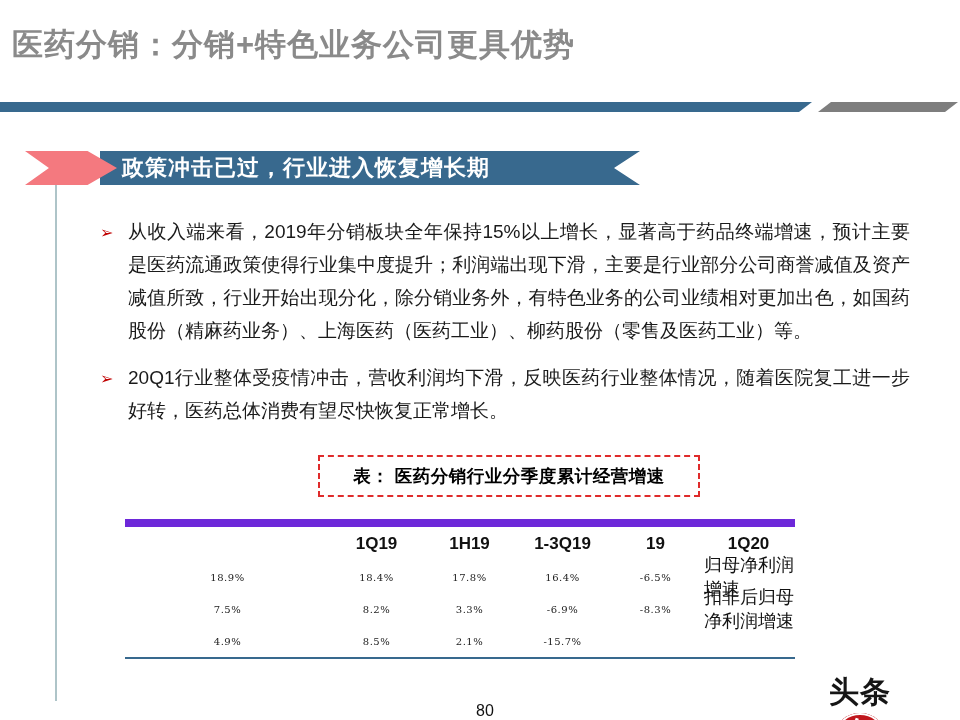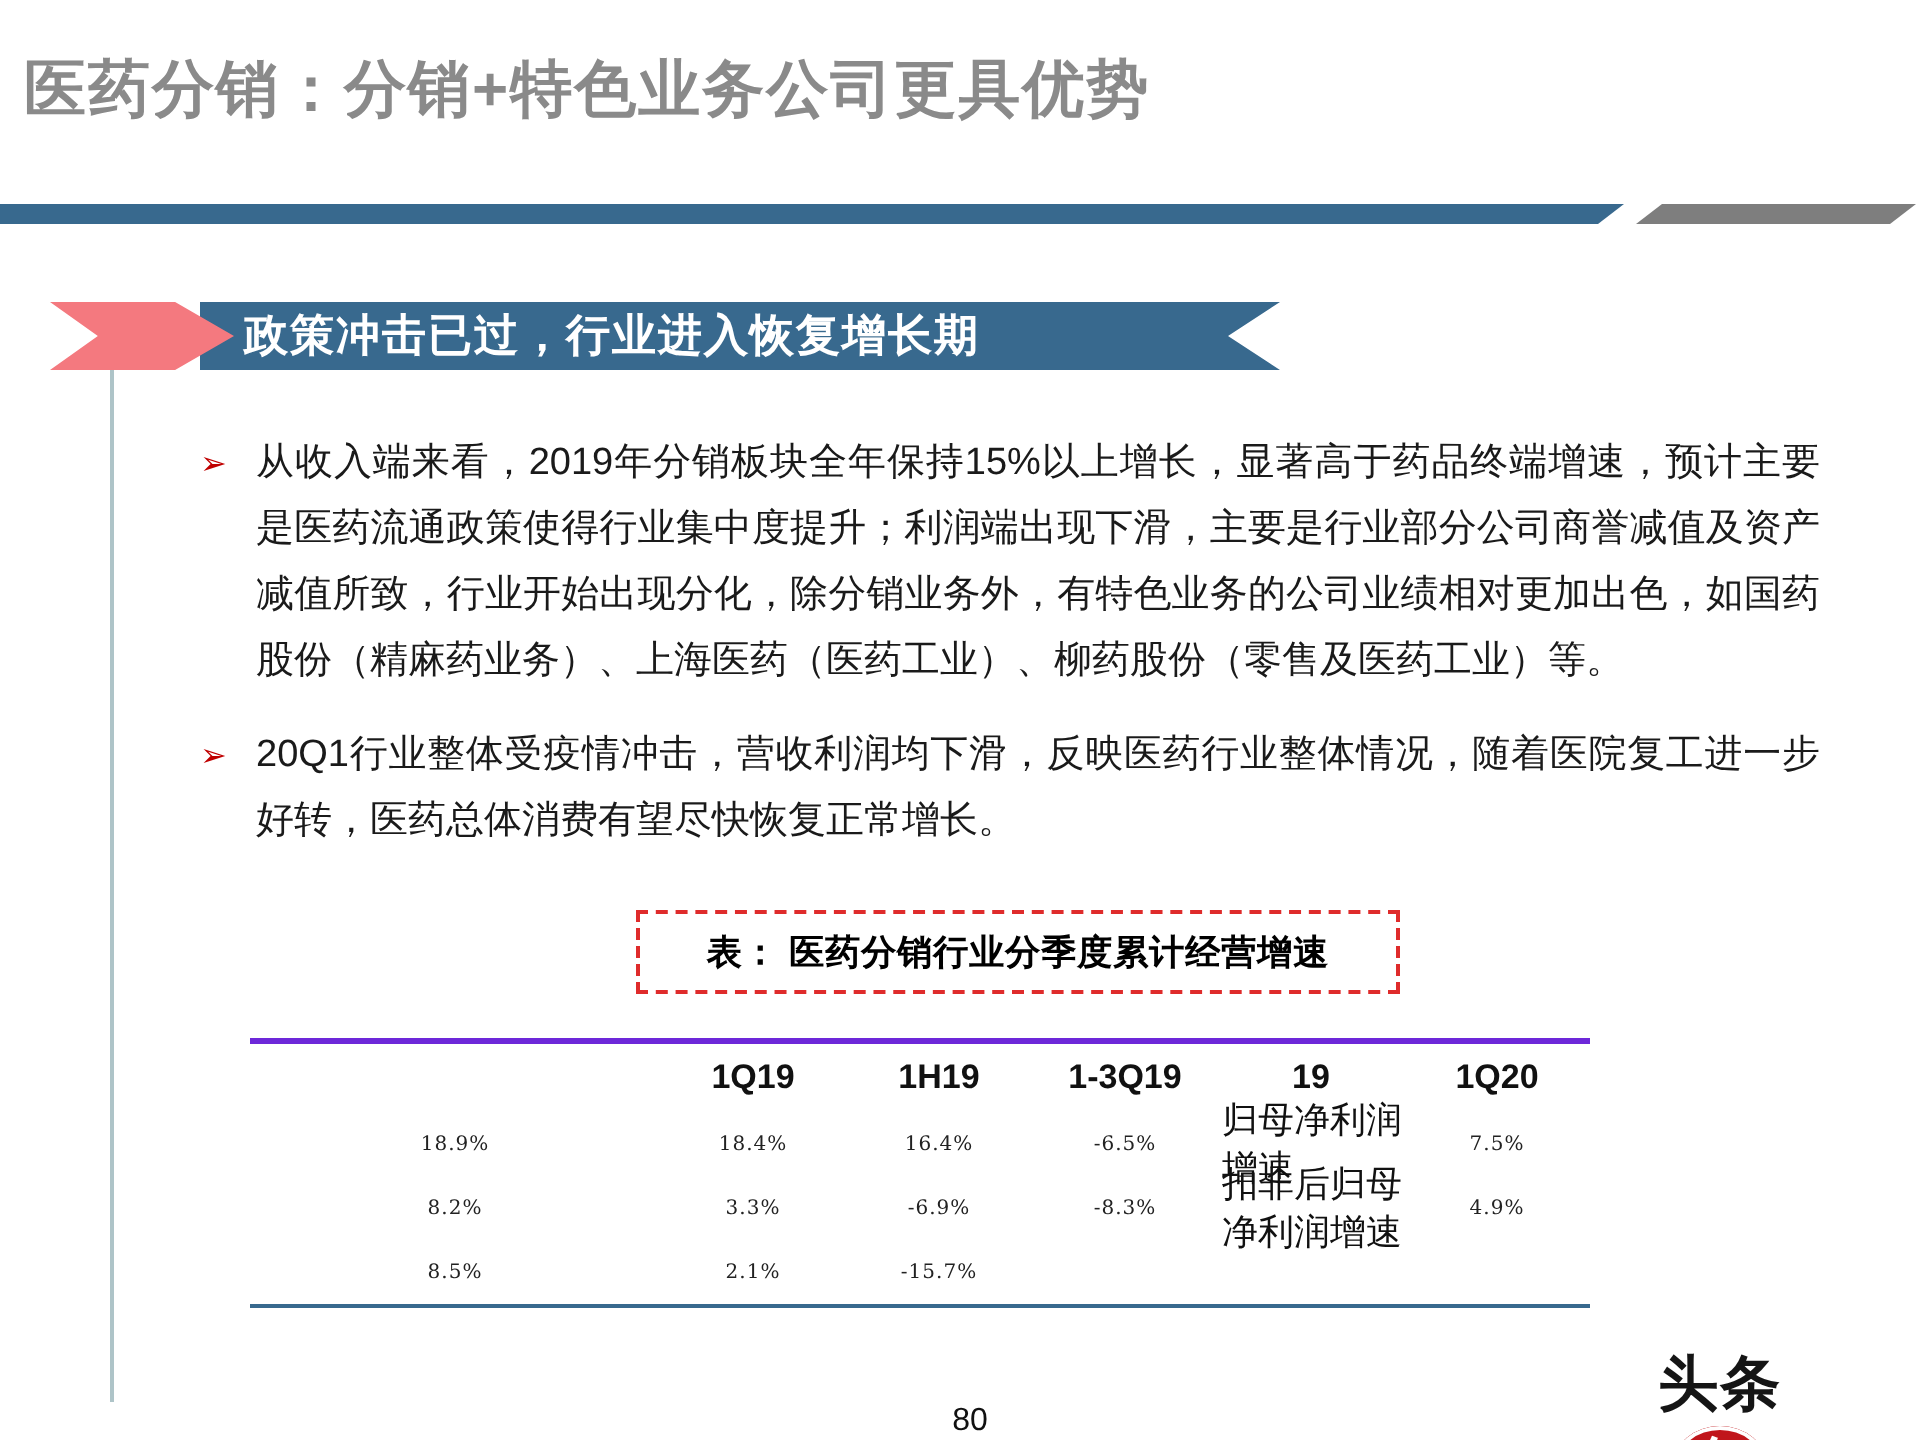--- a/index.html
+++ b/index.html
@@ -49,21 +49,21 @@
   
   .table-caption{
     position:absolute;left:318px;top:443px;width:382px;height:42px;
     border:2px dashed #df2b2b;box-sizing:border-box;background:#ffffff;
     display:flex;align-items:center;justify-content:center;
     font-size:17.5px;font-weight:bold;color:#000000;letter-spacing:0.5px;
   }
   
   .stat-table{
     position:absolute;left:125px;top:507px;width:670px;
-    border-top:3px solid #6d28d9;border-bottom:2px solid #38698e;
+    border-top:8px solid #6d28d9;border-bottom:2px solid #38698e;
     display:grid;grid-template-columns:205px repeat(5,93px);
   }
   .stat-table .hcell{
     height:34px;display:flex;align-items:center;justify-content:center;
     font-size:17px;font-weight:bold;color:#111111;
   }
   .stat-table .rlabel{
     height:32px;display:flex;align-items:center;
     font-family:"Liberation Serif","DejaVu Serif",serif;
     font-size:18px;color:#111111;padding-left:2px;
@@ -137,20 +137,21 @@
   <div class="stat-table">
     <div class="hcell"></div>
     <div class="hcell">1Q19</div>
     <div class="hcell">1H19</div>
     <div class="hcell">1-3Q19</div>
     <div class="hcell">19</div>
     <div class="hcell">1Q20</div>
 
     <div class="vcell">18.9%</div>
     <div class="vcell">18.4%</div>
+    <div class="vcell">17.8%</div>
     <div class="vcell">16.4%</div>
     <div class="vcell">-6.5%</div>
 
     <div class="rlabel">归母净利润增速</div>
     <div class="vcell">7.5%</div>
     <div class="vcell">8.2%</div>
     <div class="vcell">3.3%</div>
     <div class="vcell">-6.9%</div>
     <div class="vcell">-8.3%</div>
 

